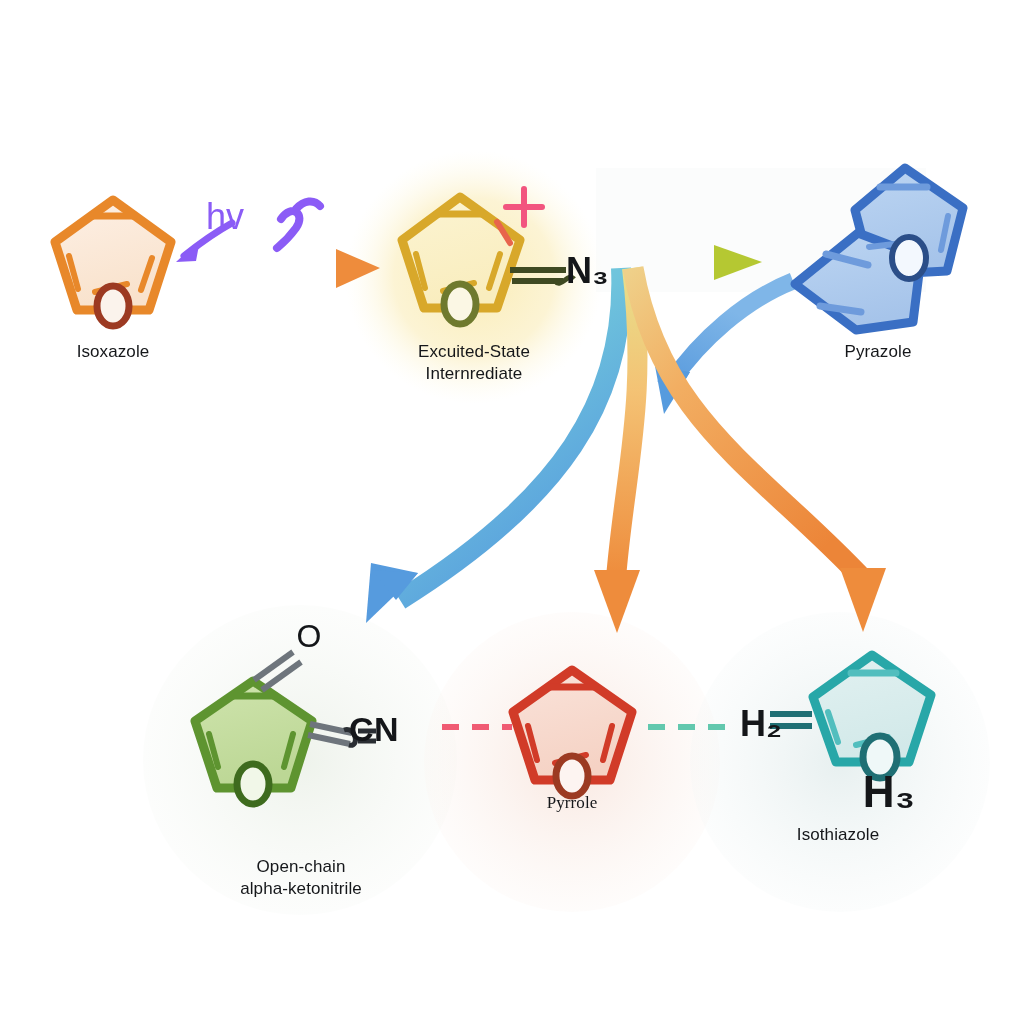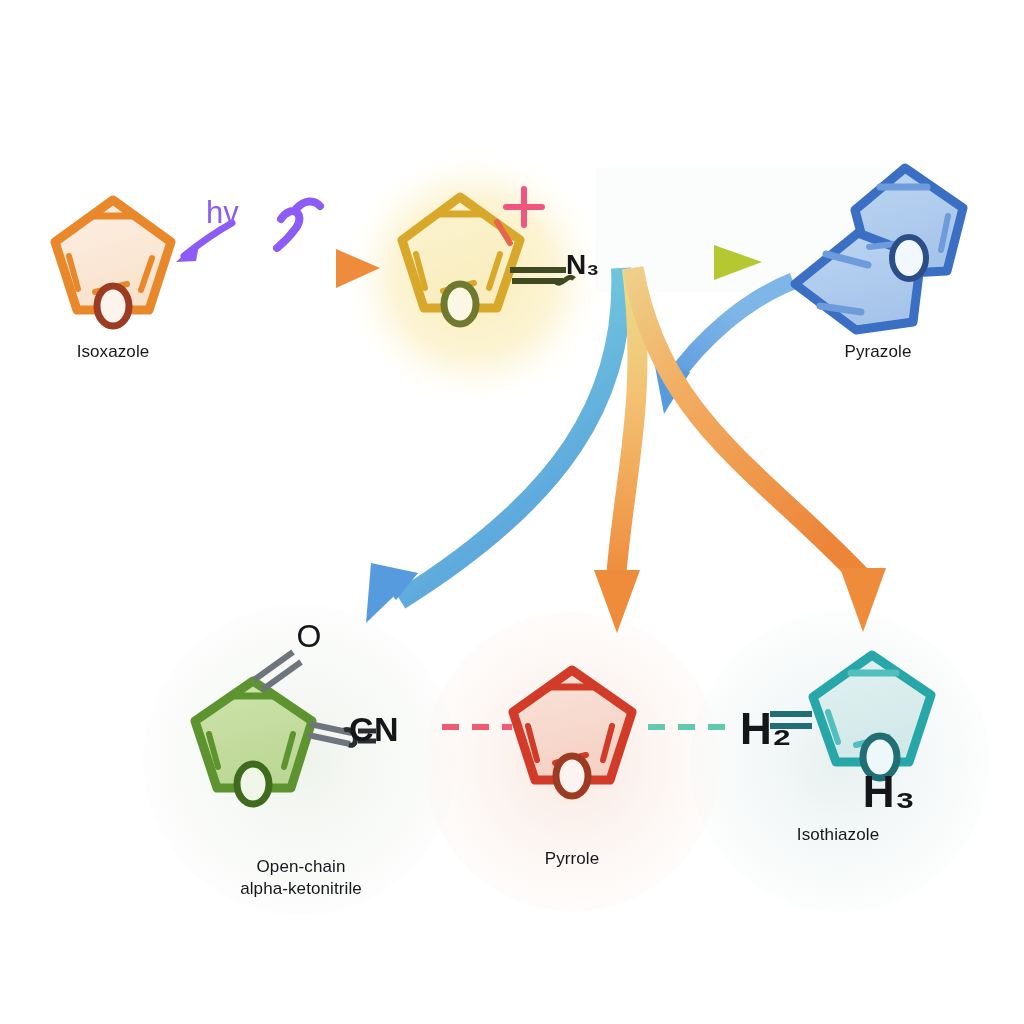--- a/index.html
+++ b/index.html
@@ -32,21 +32,21 @@
     text-align: center;
     line-height: 1.32;
     white-space: pre-line;
     letter-spacing: 0.1px;
   }
   .lbl-node {
     font-size: 17px;
   }
   .lbl-hv {
     color: #8B5CF6;
-    font-size: 31px;
+    font-size: 36px;
     font-style: normal;
     font-weight: 400;
   }
 </style>
 </head>
 <body>
 
 <div id="canvas">
 
   <svg id="scene" viewBox="0 0 1024 1024">
@@ -254,37 +254,39 @@
 
       <g>
         <line x1="812" y1="714" x2="770" y2="714" stroke="#1F6F74" stroke-width="6"></line>
         <line x1="812" y1="726" x2="770" y2="726" stroke="#1F6F74" stroke-width="6"></line>
       </g>
     </g>
   </svg>
 
   <div class="lbl lbl-node" style="left:13px; top:341px; width:200px;">Isoxazole</div>
 
+  <div class="lbl lbl-node" style="left:374px; top:341px; width:200px;">Excuited-State
+Internrediate</div>
 
   <div class="lbl lbl-node" style="left:778px; top:341px; width:200px;">Pyrazole</div>
 
   <div class="lbl lbl-node" style="left:201px; top:856px; width:200px;">Open-chain
 alpha-ketonitrile</div>
 
-  <div class="lbl lbl-node" style="left:472px; top:848px; width:200px;">Pyrrole</div>
+  <div class="lbl lbl-node" style="left:472px; top:792px; width:200px;font-family:Liberation Serif, serif;">Pyrrole</div>
 
   <div class="lbl lbl-node" style="left:738px; top:824px; width:200px;">Isothiazole</div>
 
   <div class="lbl lbl-hv" style="left:206px; top:193px; width:80px; text-align:left;">hv</div>
 
-  <div class="lbl" style="left:566px; top:247px; width:70px; font-size:28px; font-weight:bold; color:#141619; text-align:left;">N₃</div>
+  <div class="lbl" style="left:566px; top:247px; width:70px; font-size:36px; font-weight:bold; color:#141619; text-align:left;">N₃</div>
 
   <div class="lbl" style="left:287px; top:615px; width:44px; font-size:32px; color:#141619;">O</div>
 
   <div class="lbl" style="left:374px; top:707px; width:60px; font-size:34px; font-weight:bold; color:#141619; text-align:left;">N</div>
 
   <div class="lbl" style="left:349px; top:707px; width:30px; font-size:34px; font-weight:bold; color:#141619; text-align:left;">C</div>
 
-  <div class="lbl" style="left:740px; top:700px; width:48px; font-size:44px; font-weight:bold; color:#141619; text-align:left;">H₂</div>
+  <div class="lbl" style="left:740px; top:700px; width:48px; font-size:36px; font-weight:bold; color:#141619; text-align:left;">H₂</div>
 
   <div class="lbl" style="left:862px; top:763px; width:54px; font-size:44px; font-weight:bold; color:#141619; text-align:center;">H₃</div>
 
 </div>
 
 </body></html>

